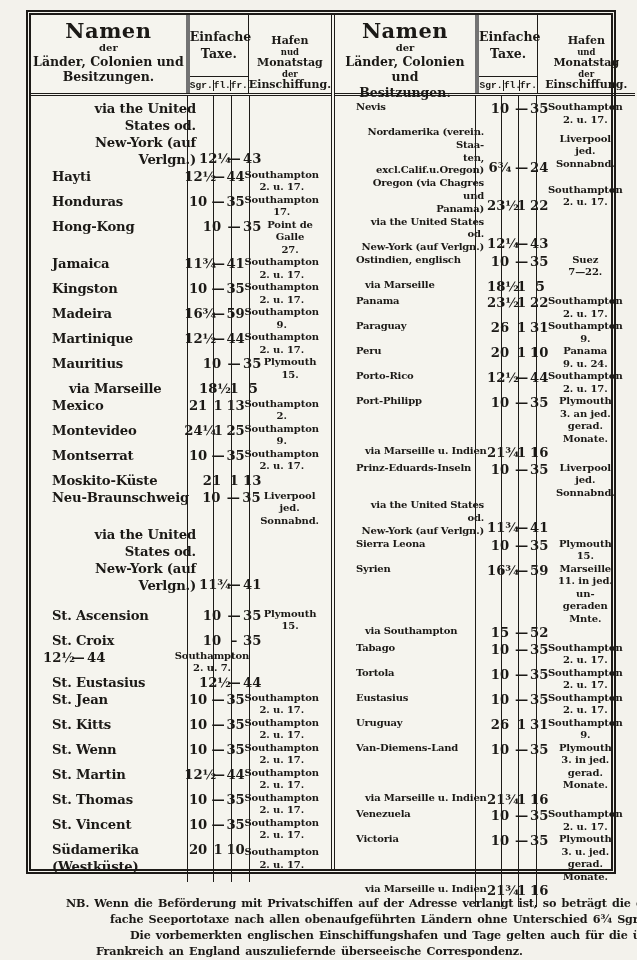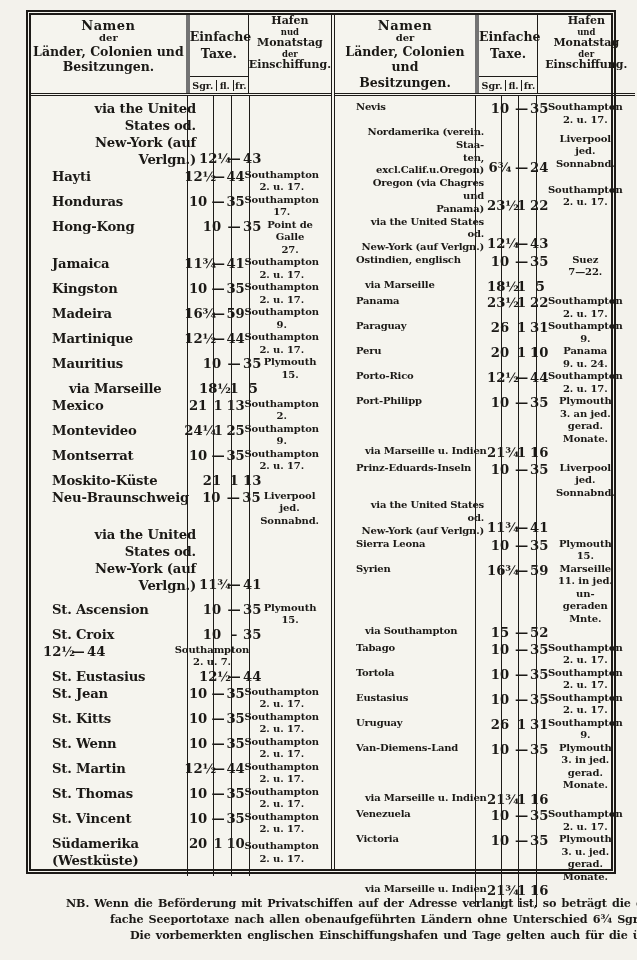--- a/index.html
+++ b/index.html
@@ -19,50 +19,50 @@
   .half{display:flex;flex-direction:column;box-sizing:border-box;}
   .half.left{width:300px;}
   .half.right{flex:1;border-left:4px double #1d1b18;}
   
   .half-header{
     height:78px;border-bottom:3px double #1d1b18;display:flex;
     box-sizing:content-box;flex:0 0 auto;
   }
   .h-name{width:156px;text-align:center;box-sizing:border-box;padding-top:3px;}
   .half.right .h-name{width:140px;}
-  .hn1{font-size:13px;font-weight:bold;letter-spacing:.5px;}
+  .hn1{font-size:21px;font-weight:bold;letter-spacing:.5px;}
   .hn2{font-size:10px;font-weight:bold;line-height:1.05;}
   .hn3,.hn4{font-size:12.5px;font-weight:bold;line-height:1.25;}
   .h-taxe{
     width:63px;box-sizing:border-box;border-left:4px solid #737373;border-right:1px solid #1d1b18;
     display:flex;flex-direction:column;text-align:center;
   }
   .ht-top{flex:1;display:flex;flex-direction:column;justify-content:center;}
   .ht-top div{font-size:12.5px;font-weight:bold;line-height:1.3;}
   .ht-sub{height:16px;border-top:1px solid #1d1b18;display:flex;align-items:center;}
-  .ht-sub div{font-size:9.5px;font-weight:bold;box-sizing:border-box;}
+  .ht-sub div{font-size:9.5px;font-weight:bold;box-sizing:border-box;font-family:Liberation Mono, monospace;}
   .hs-sgr{width:26px;}
   .hs-fl{width:18px;border-left:1px solid #1d1b18;border-right:1px solid #1d1b18;}
   .half.right .hs-fl{width:17px;}
   .hs-fr{flex:1;}
-  .h-hafen{flex:1;text-align:center;padding-top:0;}
+  .h-hafen{flex:1;text-align:center;padding-top:20px;}
   .hh-big{font-size:11px;font-weight:bold;line-height:1.15;}
   .hh-small{font-size:8.5px;font-weight:bold;line-height:1.1;}
   
   .half-body{
     flex:1;position:relative;display:flex;flex-direction:column;
     justify-content:space-between;padding:5px 12px 7px;
   }
   .vl{position:absolute;top:0;bottom:0;width:1px;background:#1d1b18;}
   .half.left .vl1{left:156px}.half.left .vl2{left:182px}
   .half.left .vl3{left:200px}.half.left .vl4{left:218px}
   .half.right .vl1{left:140px}.half.right .vl2{left:166px}
   .half.right .vl3{left:183px}.half.right .vl4{left:201px}
   .row{display:flex;align-items:flex-start;}
-  .row.gap{margin-top:7px;}
+  .row.gap{margin-top:13px;}
   .c{box-sizing:border-box;}
   .c-name{
     white-space:pre-line;padding-left:9px;font-size:13.2px;font-weight:bold;
     line-height:1.28;letter-spacing:-.2px;width:156px;
   }
   .half.right .c-name{width:140px;font-size:10px;}
   .row.via .c-name{padding-left:26px;}
   .half.right .row.via .c-name{padding-left:18px;}
   .row.wrap .c-name{text-align:right;padding-right:3px;padding-left:14px;}
   .num{font-size:13.2px;font-weight:bold;line-height:1.25;}
@@ -578,13 +578,14 @@
           <div class="c c-hafen"></div>
         </div>
       </div>
   </div>
 </div>
 
 <div class="footnote">
   <div class="fn-line fn-l1">NB. Wenn die Beförderung mit Privatschiffen auf der Adresse verlangt ist, so beträgt die ein-</div>
   <div class="fn-line fn-l2">fache Seeportotaxe nach allen obenaufgeführten Ländern ohne Unterschied 6¾ Sgr. = 24 fr.</div>
   <div class="fn-line fn-l3">Die vorbemerkten englischen Einschiffungshafen und Tage gelten auch für die über</div>
+  <div class="fn-line fn-l4">Frankreich an England auszuliefernde überseeische Correspondenz.</div>
 </div>
 
 </body></html>

